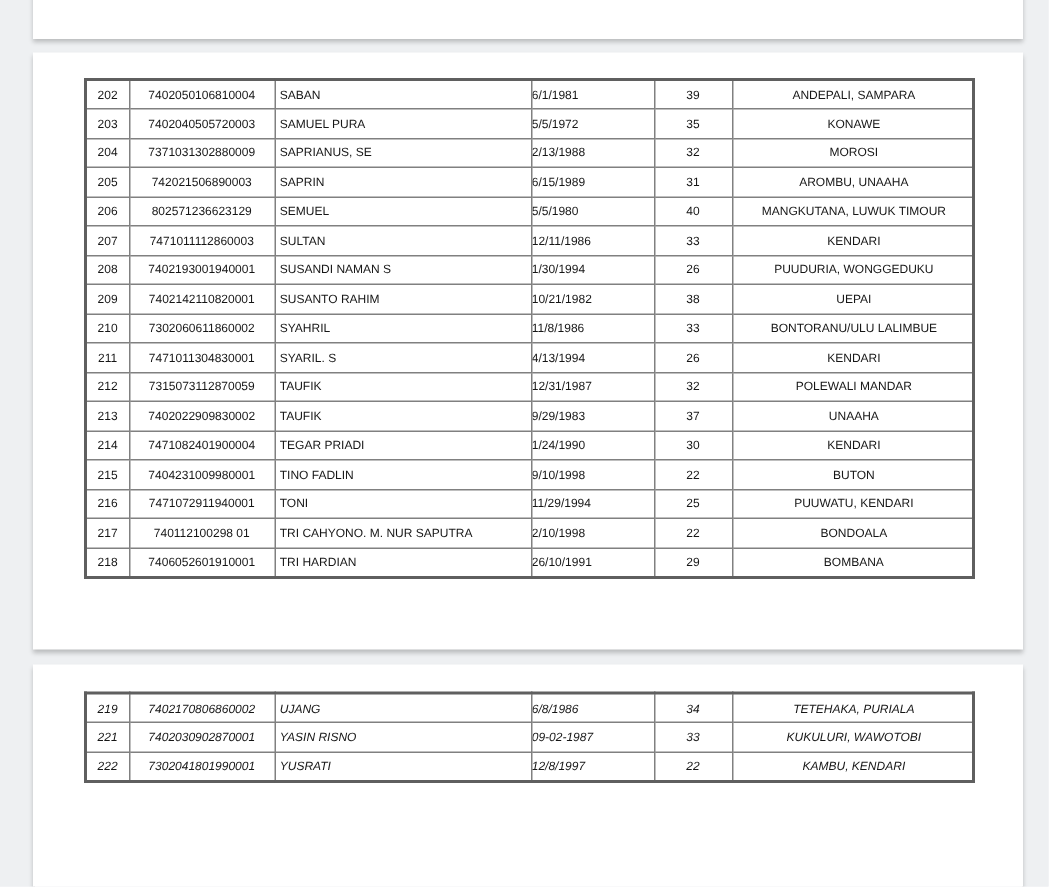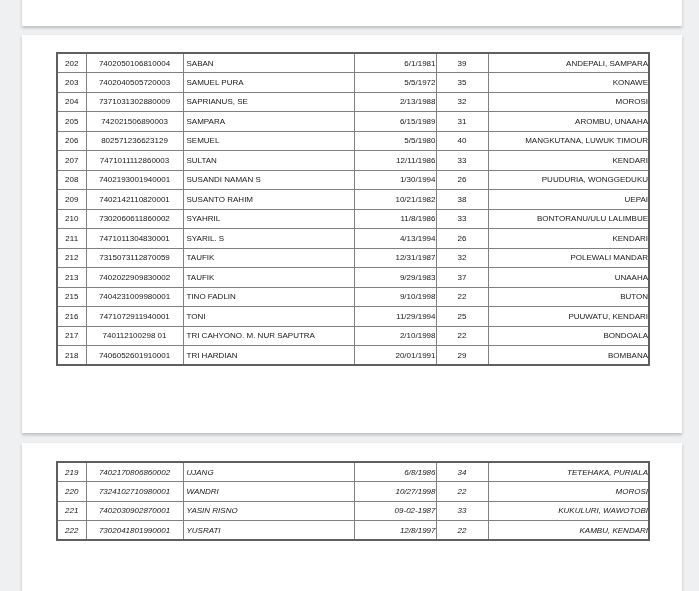--- a/index.html
+++ b/index.html
@@ -46,23 +46,23 @@
     font-size: 8px;
     line-height: 9px;
     color: #161616;
     white-space: nowrap;
     overflow: hidden;
     vertical-align: middle;
   }
   td.col-0 { text-align: center; }
   td.col-1 { text-align: center; }
   td.col-2 { text-align: left; padding-left: 3px; }
-  td.col-3 { text-align: right; }
+  td.col-3 { text-align: left; }
   td.col-4 { text-align: center; }
-  td.col-5 { text-align: right; padding-left: 2px; }
+  td.col-5 { text-align: center; padding-left: 2px; }
 
   col.c0 { width: 29px; }
   col.c1 { width: 97px; }
   col.c2 { width: 171px; }
   col.c3 { width: 82px; }
   col.c4 { width: 52px; }
   col.c5 { width: 161px; }
 </style>
 </head>
 <body>
@@ -102,21 +102,21 @@
             <td class="col-0">204</td>
             <td class="col-1">7371031302880009</td>
             <td class="col-2">SAPRIANUS, SE</td>
             <td class="col-3">2/13/1988</td>
             <td class="col-4">32</td>
             <td class="col-5">MOROSI</td>
           </tr>
           <tr>
             <td class="col-0">205</td>
             <td class="col-1">742021506890003</td>
-            <td class="col-2">SAMPARA</td>
+            <td class="col-2">SAPRIN</td>
             <td class="col-3">6/15/1989</td>
             <td class="col-4">31</td>
             <td class="col-5">AROMBU, UNAAHA</td>
           </tr>
           <tr>
             <td class="col-0">206</td>
             <td class="col-1">802571236623129</td>
             <td class="col-2">SEMUEL</td>
             <td class="col-3">5/5/1980</td>
             <td class="col-4">40</td>
@@ -172,20 +172,28 @@
           </tr>
           <tr>
             <td class="col-0">213</td>
             <td class="col-1">7402022909830002</td>
             <td class="col-2">TAUFIK</td>
             <td class="col-3">9/29/1983</td>
             <td class="col-4">37</td>
             <td class="col-5">UNAAHA</td>
           </tr>
           <tr>
+            <td class="col-0">214</td>
+            <td class="col-1">7471082401900004</td>
+            <td class="col-2">TEGAR PRIADI</td>
+            <td class="col-3">1/24/1990</td>
+            <td class="col-4">30</td>
+            <td class="col-5">KENDARI</td>
+          </tr>
+          <tr>
             <td class="col-0">215</td>
             <td class="col-1">7404231009980001</td>
             <td class="col-2">TINO FADLIN</td>
             <td class="col-3">9/10/1998</td>
             <td class="col-4">22</td>
             <td class="col-5">BUTON</td>
           </tr>
           <tr>
             <td class="col-0">216</td>
             <td class="col-1">7471072911940001</td>
@@ -199,21 +207,21 @@
             <td class="col-1">740112100298 01</td>
             <td class="col-2">TRI CAHYONO. M. NUR SAPUTRA</td>
             <td class="col-3">2/10/1998</td>
             <td class="col-4">22</td>
             <td class="col-5">BONDOALA</td>
           </tr>
           <tr>
             <td class="col-0">218</td>
             <td class="col-1">7406052601910001</td>
             <td class="col-2">TRI HARDIAN</td>
-            <td class="col-3">20/01/1991</td>
+            <td class="col-3">26/10/1991</td>
             <td class="col-4">29</td>
             <td class="col-5">BOMBANA</td>
           </tr>
         </tbody>
       </table>
   </div>
 
   <div class="page page-next">
     <table class="doc-table">
       <colgroup>
@@ -227,28 +235,20 @@
     <tbody>
           <tr>
             <td class="col-0">219</td>
             <td class="col-1">7402170806860002</td>
             <td class="col-2">UJANG</td>
             <td class="col-3">6/8/1986</td>
             <td class="col-4">34</td>
             <td class="col-5">TETEHAKA, PURIALA</td>
           </tr>
           <tr>
-            <td class="col-0">220</td>
-            <td class="col-1">7324102710980001</td>
-            <td class="col-2">WANDRI</td>
-            <td class="col-3">10/27/1998</td>
-            <td class="col-4">22</td>
-            <td class="col-5">MOROSI</td>
-          </tr>
-          <tr>
             <td class="col-0">221</td>
             <td class="col-1">7402030902870001</td>
             <td class="col-2">YASIN RISNO</td>
             <td class="col-3">09-02-1987</td>
             <td class="col-4">33</td>
             <td class="col-5">KUKULURI, WAWOTOBI</td>
           </tr>
           <tr>
             <td class="col-0">222</td>
             <td class="col-1">7302041801990001</td>

